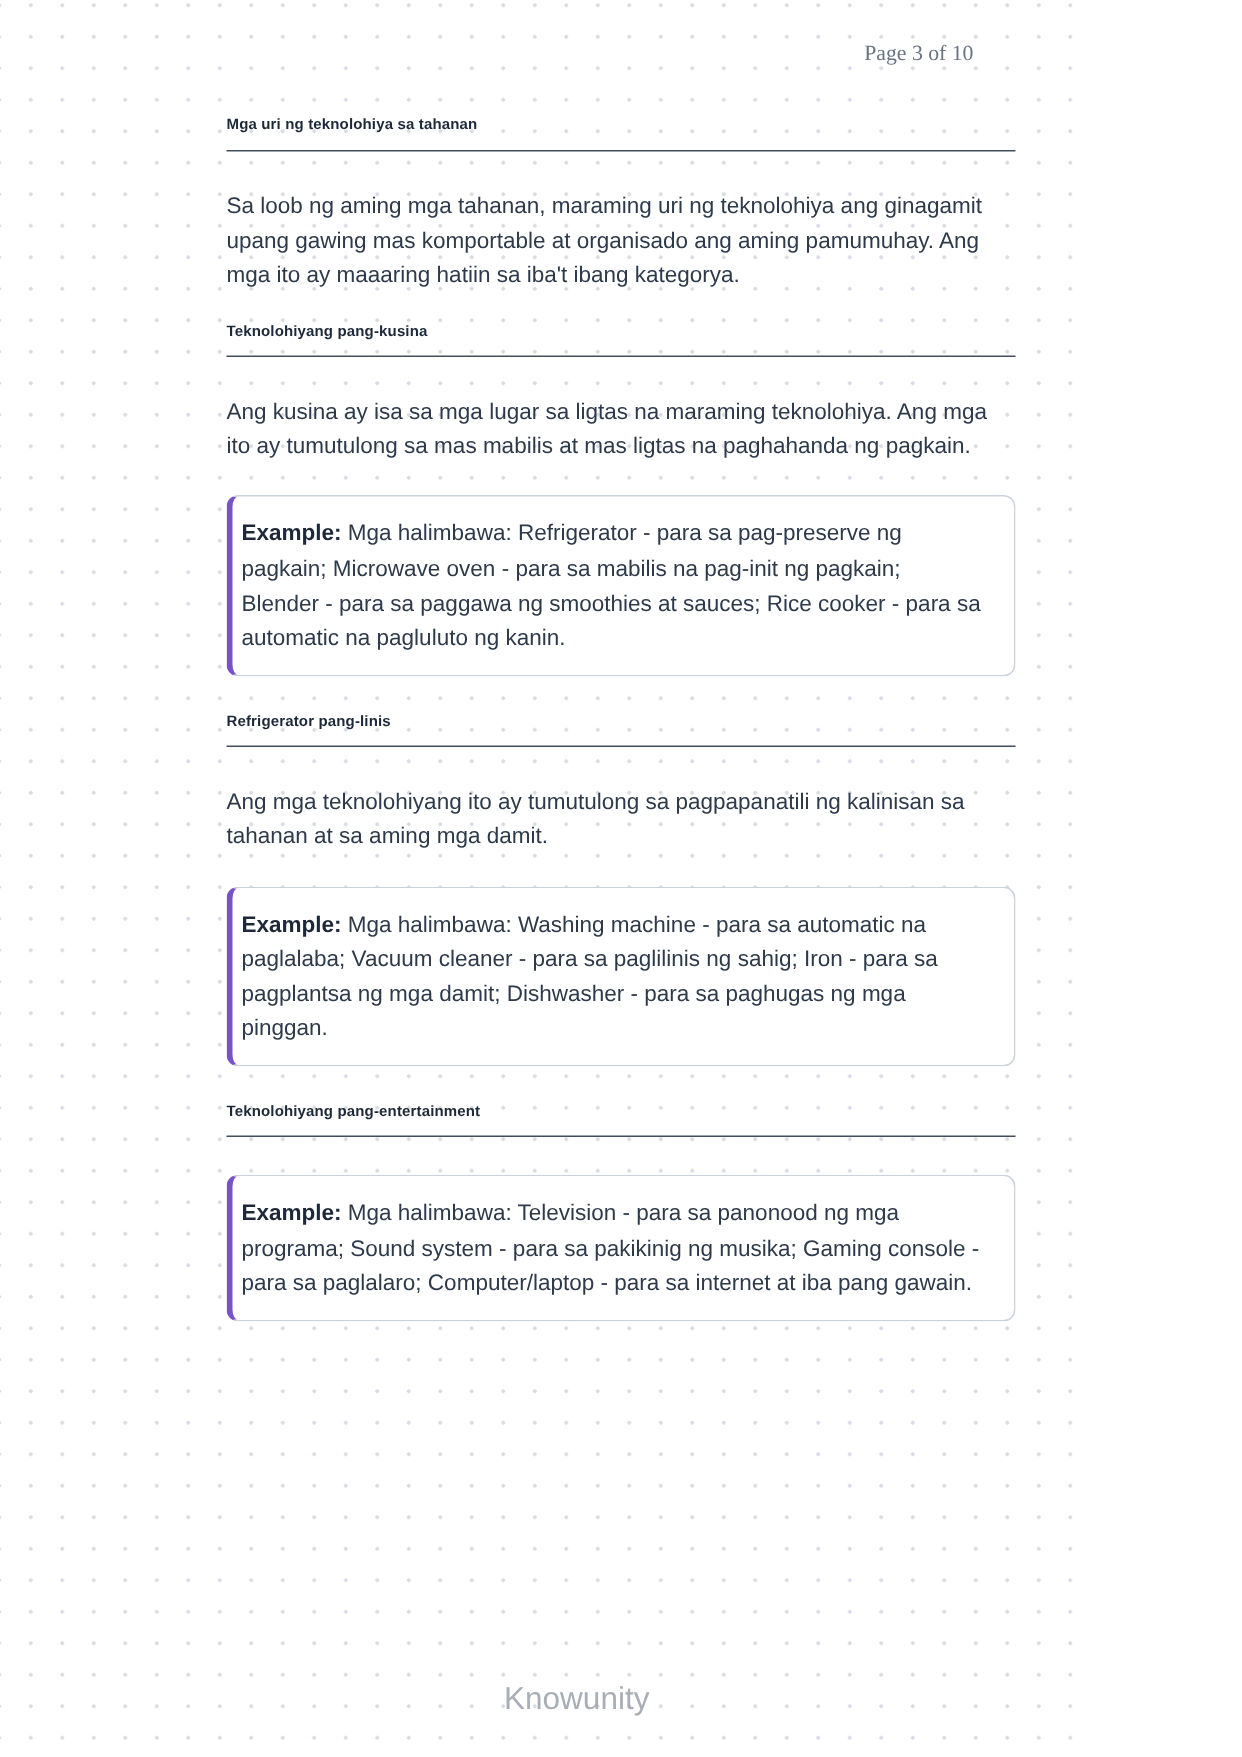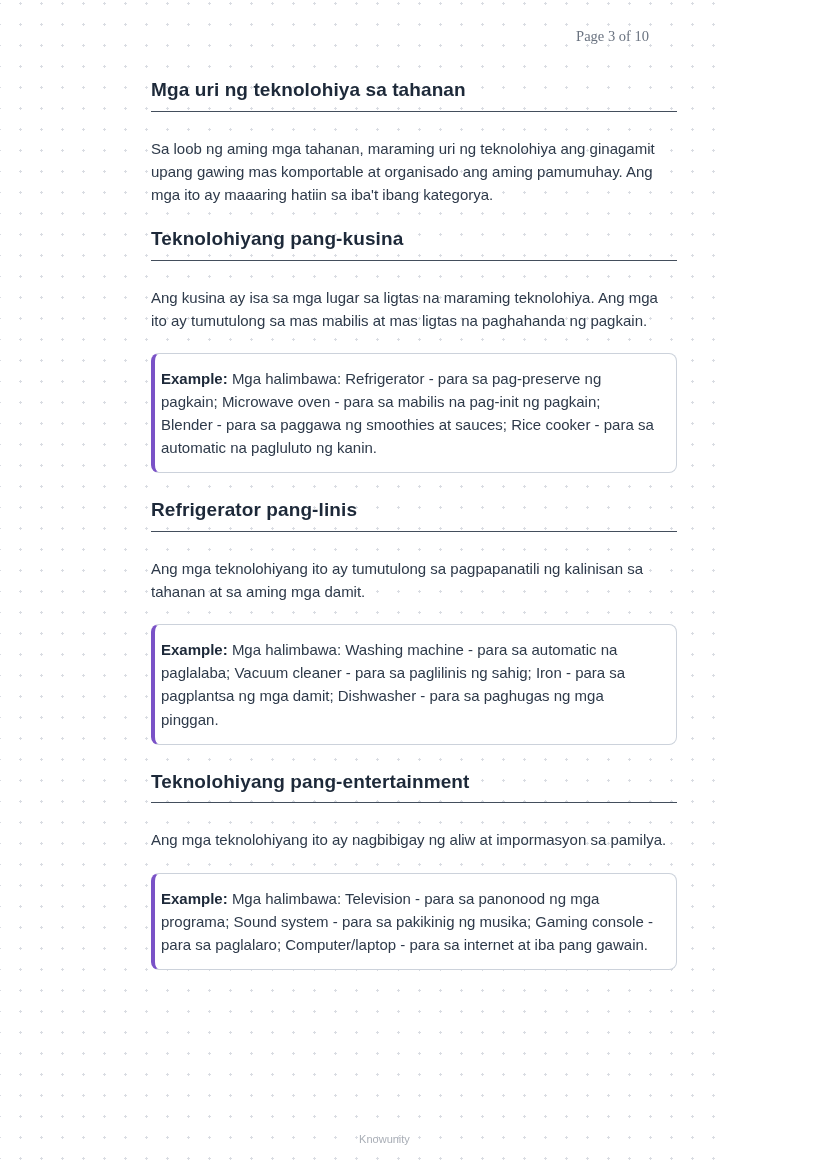--- a/index.html
+++ b/index.html
@@ -28,21 +28,21 @@
       font-size: 14.5px;
       color: #6a7380;
     }
     .content {
       position: absolute;
       left: 151px;
       top: 78px;
       width: 526px;
     }
     .section-heading {
-      font-size: 19px;
+      font-size: 10px;
       font-weight: 700;
       color: #1d2939;
       line-height: 1.25;
       letter-spacing: 0.1px;
       padding-bottom: 9px;
       border-bottom: 1px solid #434e5c;
       margin-bottom: 25px;
     }
     .section-paragraph {
       font-size: 15px;
@@ -64,21 +64,21 @@
     .example-label {
       font-weight: 700;
       color: #1d2939;
     }
     .footer-brand {
       position: absolute;
       left: 0;
       right: 0;
       bottom: 26px;
       text-align: center;
-      font-size: 11px;
+      font-size: 21px;
       color: #a9aeb6;
       padding-left: 45px;
     }
   </style>
 </head>
 <body>
 
 <div class="page">
 
   <div class="page-indicator">Page 3 of 10</div>
@@ -103,21 +103,20 @@
       <h2 class="section-heading">Refrigerator pang-linis</h2>
       <p class="section-paragraph">Ang mga teknolohiyang ito ay tumutulong sa pagpapanatili ng kalinisan sa tahanan at sa aming mga damit.</p>
       <div class="example-box">
         <span class="example-label">Example:</span>
         <span class="example-text">Mga halimbawa: Washing machine - para sa automatic na paglalaba; Vacuum cleaner - para sa paglilinis ng sahig; Iron - para sa pagplantsa ng mga damit; Dishwasher - para sa paghugas ng mga pinggan.</span>
       </div>
     </section>
 
     <section class="doc-section">
       <h2 class="section-heading">Teknolohiyang pang-entertainment</h2>
-      <p class="section-paragraph">Ang mga teknolohiyang ito ay nagbibigay ng aliw at impormasyon sa pamilya.</p>
       <div class="example-box">
         <span class="example-label">Example:</span>
         <span class="example-text">Mga halimbawa: Television - para sa panonood ng mga programa; Sound system - para sa pakikinig ng musika; Gaming console - para sa paglalaro; Computer/laptop - para sa internet at iba pang gawain.</span>
       </div>
     </section>
 
   </main>
 
   <div class="footer-brand">Knowunity</div>
 

